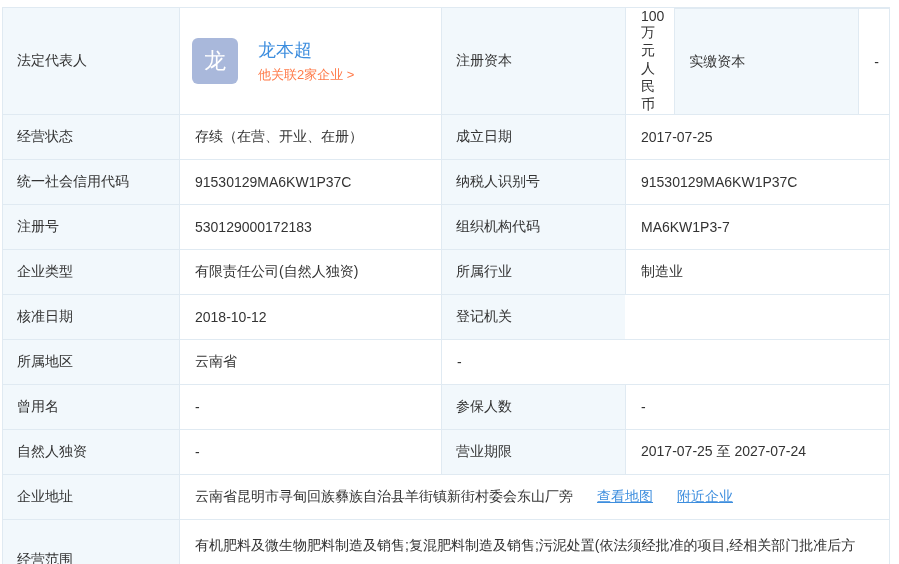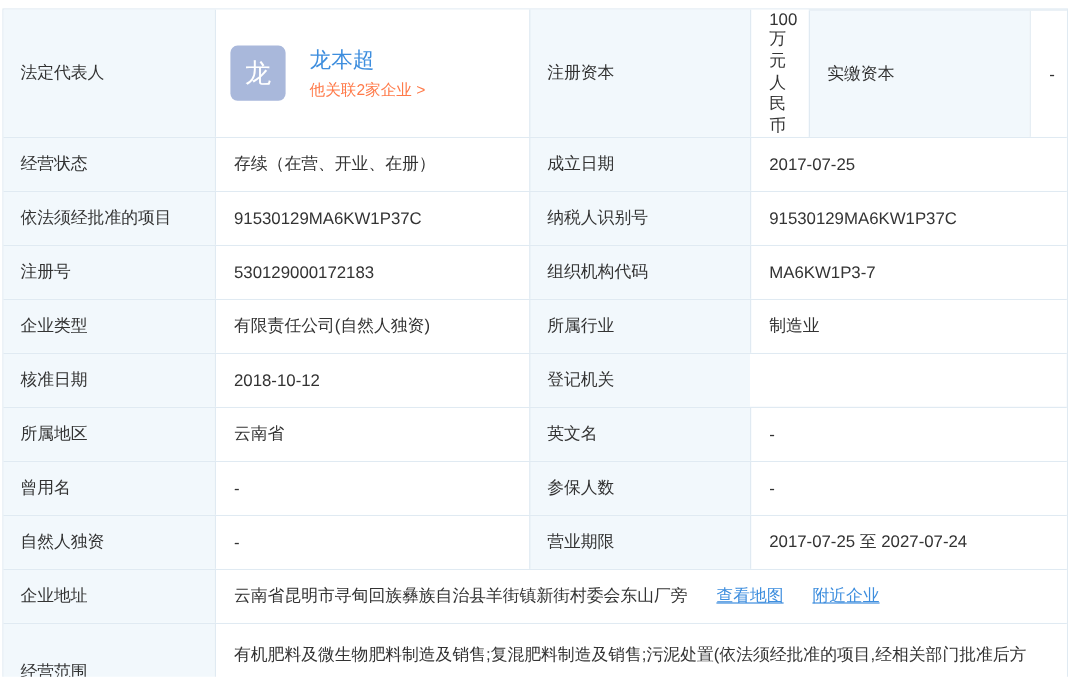--- a/index.html
+++ b/index.html
@@ -104,21 +104,21 @@
   </div>
 
   <div class="frow">
     <div class="lbl">经营状态</div>
     <div class="val c2">存续（在营、开业、在册）</div>
     <div class="lbl c3">成立日期</div>
     <div class="val c4">2017-07-25</div>
   </div>
 
   <div class="frow">
-    <div class="lbl">依法须经批准的项目</div>
+    <div class="lbl">统一社会信用代码</div>
     <div class="val c2">91530129MA6KW1P37C</div>
     <div class="lbl c3">纳税人识别号</div>
     <div class="val c4">91530129MA6KW1P37C</div>
   </div>
 
   <div class="frow">
     <div class="lbl">注册号</div>
     <div class="val c2">530129000172183</div>
     <div class="lbl c3">组织机构代码</div>
     <div class="val c4">MA6KW1P3-7</div>
@@ -133,21 +133,20 @@
 
   <div class="frow">
     <div class="lbl">核准日期</div>
     <div class="val c2">2018-10-12</div>
     <div class="lbl c3">登记机关</div>
   </div>
 
   <div class="frow">
     <div class="lbl">所属地区</div>
     <div class="val c2">云南省</div>
-    <div class="lbl c3">英文名</div>
     <div class="val c4">-</div>
   </div>
 
   <div class="frow">
     <div class="lbl">曾用名</div>
     <div class="val c2">-</div>
     <div class="lbl c3">参保人数</div>
     <div class="val c4">-</div>
   </div>
 

